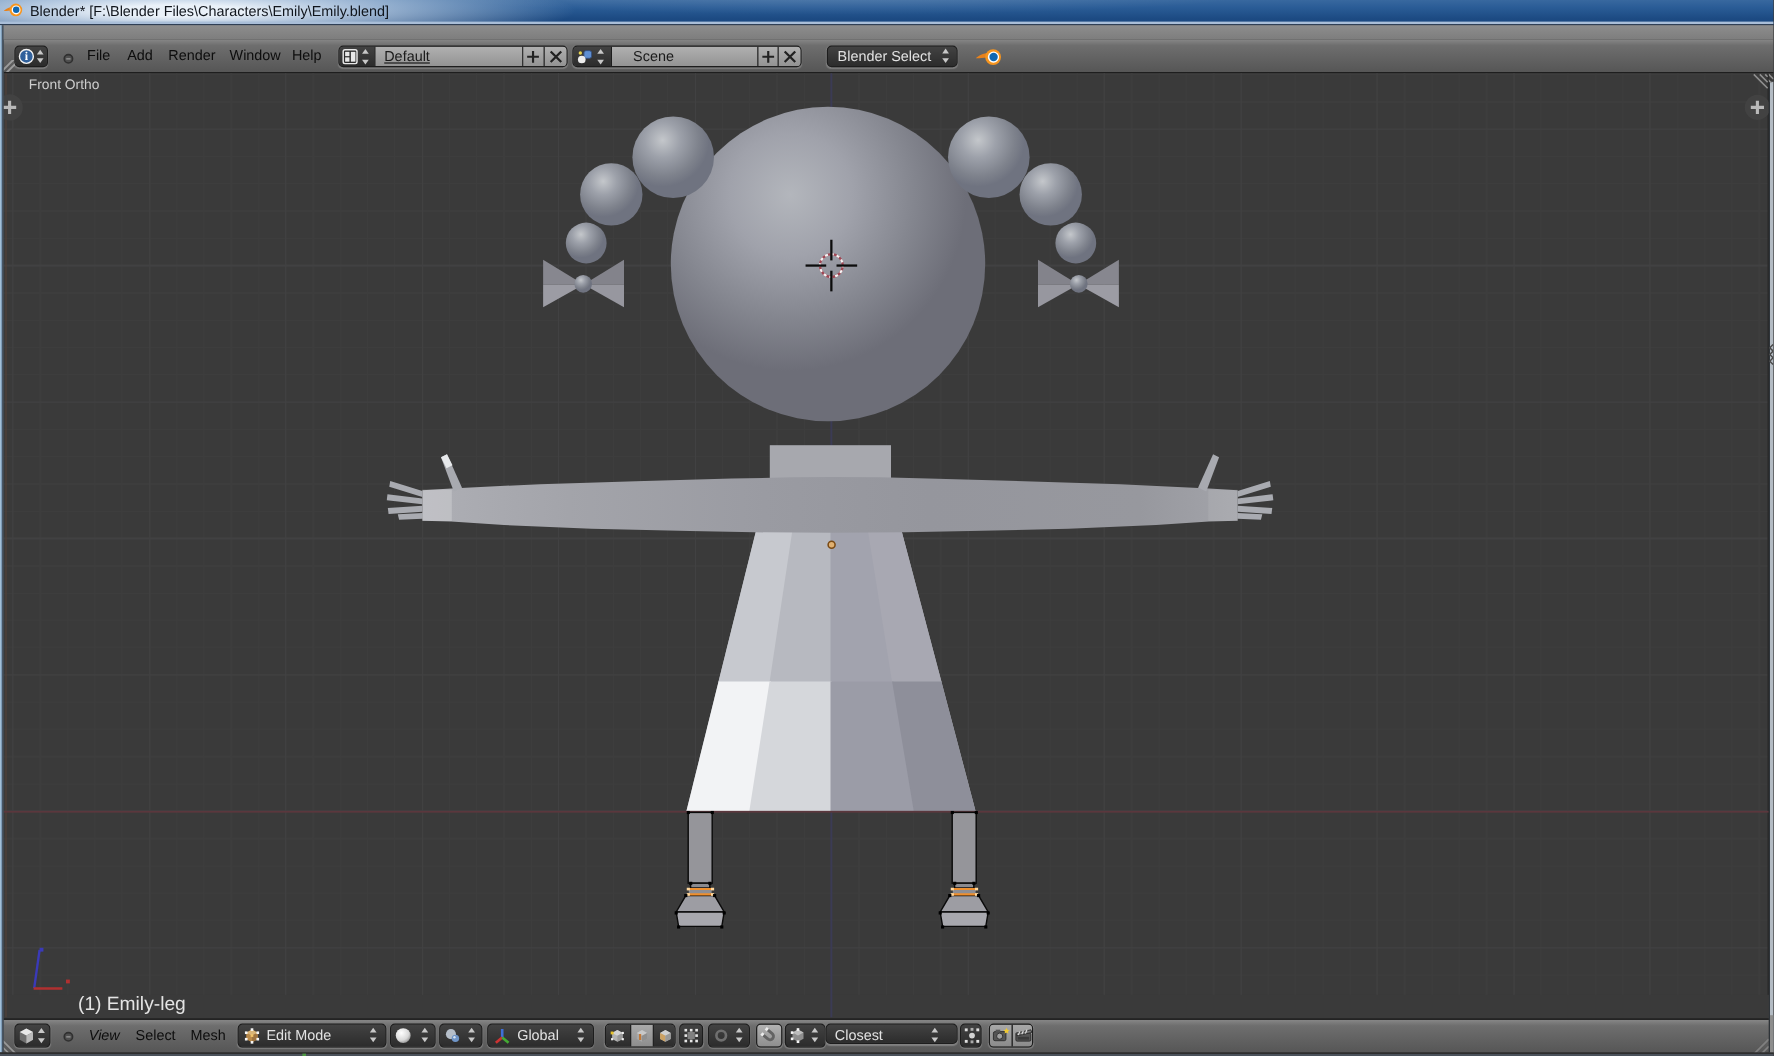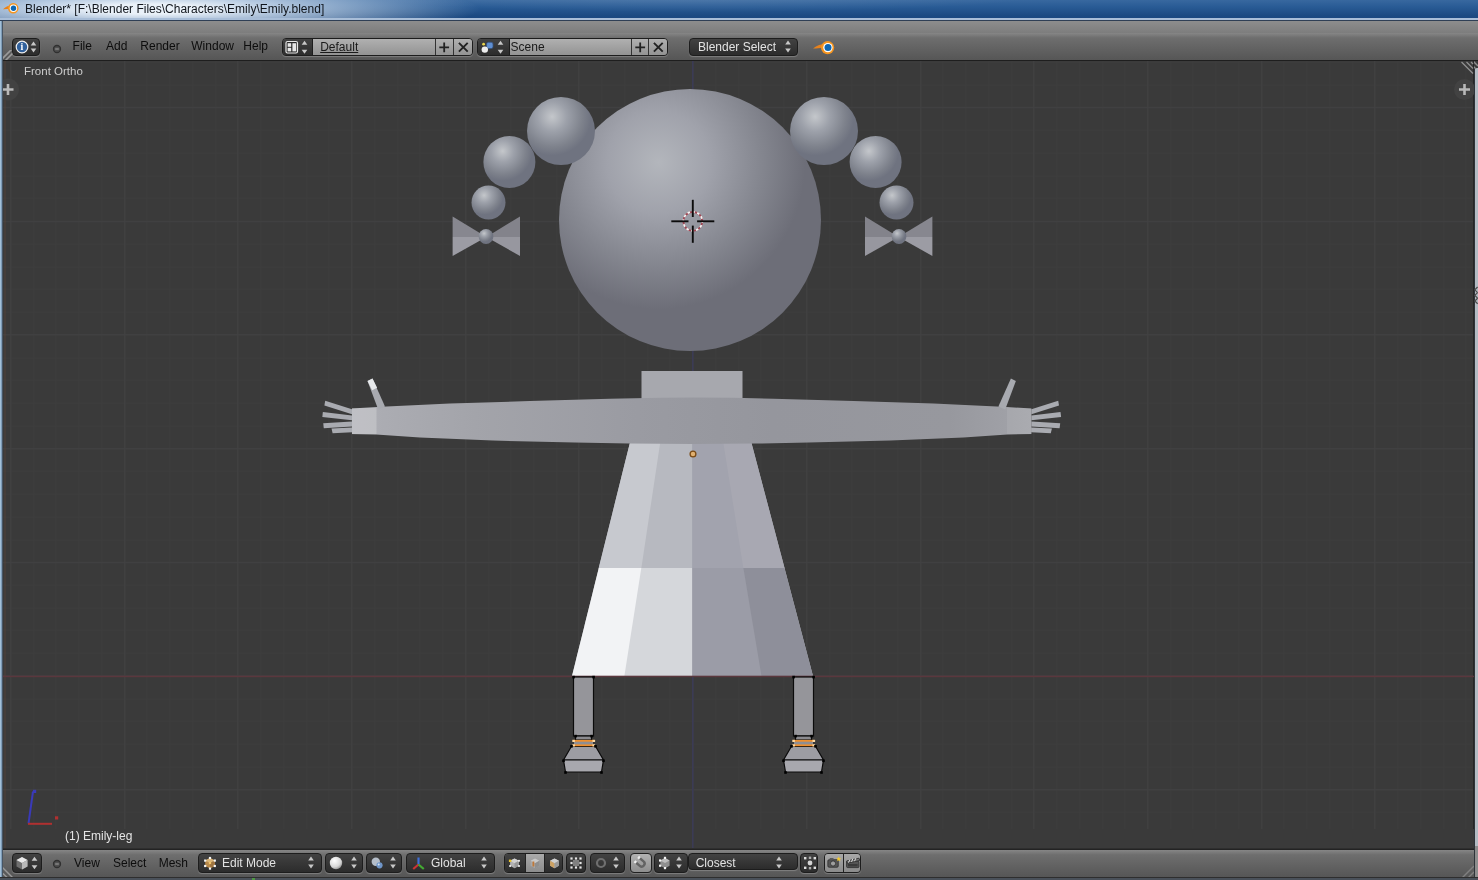--- a/index.html
+++ b/index.html
@@ -29,21 +29,21 @@
   
   #vp{left:3px;top:61px;width:1471px;height:768px;background-color:#3a3a3a;
     border-right:1px solid #262626;box-sizing:border-box;
     background-image:
       repeating-linear-gradient(to right,#414142 0 1px,transparent 1px 113.7px),
       repeating-linear-gradient(to bottom,#414142 0 1px,transparent 1px 113.7px),
       repeating-linear-gradient(to right,#3d3d3d 0 1px,transparent 1px 22.74px),
       repeating-linear-gradient(to bottom,#3d3d3d 0 1px,transparent 1px 22.74px);
     background-position:7.3px 0,0 46.2px,7.3px 0,0 0.72px;}
   #fortho{left:21px;top:4px;font-size:11.5px;color:#cdcdcd;}
-  #objname{left:62px;top:768px;font-size:12px;color:#e4e4e4;}
+  #objname{left:62px;top:768px;font-size:16px;color:#e4e4e4;}
   
   #bleft{left:0;top:21px;width:3px;height:856px;
     background:linear-gradient(to right,#a3c0d8 0 1px,#7e9cb8 1px 2px,#485563 2px 3px);}
   #bright{left:1474px;top:68px;width:4px;height:809px;
     background:linear-gradient(to right,#2e3338 0 1px,#b3bbc3 1px 4px);}
   #bbottom{left:0;top:877px;width:1478px;height:3px;background:linear-gradient(to bottom,#2e2e2e 0 1px,#4a515a 1px 3px);}
 </style>
 </head>
 <body>
 <div class="abs" id="titlebar">
@@ -112,21 +112,21 @@
   <div class="abs" style="left:473.6px;top:4.5px;width:191px;height:18.5px;border:1px solid #1d1d1d;border-radius:4px;box-shadow:0 1px 1px rgba(255,255,255,.22);box-sizing:border-box;overflow:hidden;">
     <div class="abs" style="left:0;top:0;width:32px;height:100%;background:linear-gradient(to bottom,#424242,#2c2c2c);border-right:1px solid #1d1d1d;box-sizing:border-box;">
       <svg width="31" height="16.5" viewBox="0 0 31 16.5">
         <circle cx="5.6" cy="5.2" r="1.4" fill="#e8d44c"></circle>
         <rect x="8.6" y="3.2" width="6.4" height="6.4" rx="1.8" fill="#5f8fd2" stroke="#35507e" stroke-width=".8"></rect>
         <circle cx="6.8" cy="10.6" r="3.2" fill="#ededed"></circle>
         <path d="M22.5 1.8l2.8 4h-5.6z" fill="#c8c8c8"></path>
           <path d="M22.5 14.7l-2.8-4h5.6z" fill="#c8c8c8"></path>
       </svg>
     </div>
-    <div class="abs" style="left:32px;top:0;width:121.2px;height:100%;background:linear-gradient(to bottom,#b0b0b0,#939393);color:#1a1a1a;font-size:12px;line-height:17px;padding-left:1px;box-sizing:border-box;">Scene</div>
+    <div class="abs" style="left:32px;top:0;width:121.2px;height:100%;background:linear-gradient(to bottom,#b0b0b0,#939393);color:#1a1a1a;font-size:12px;line-height:17px;padding-left:18px;box-sizing:border-box;">Scene</div>
     <div class="abs" style="left:153.2px;top:0;width:17.4px;height:100%;background:linear-gradient(to bottom,#b0b0b0,#939393);border-left:1px solid #333;box-sizing:border-box;">
       <svg width="17" height="16.5" viewBox="0 0 17 16.5">
           <path d="M8.2 3.4v9.8M3.3 8.3h9.8" stroke="#222222" stroke-width="1.8"></path>
         </svg>
     </div>
     <div class="abs" style="left:170.6px;top:0;width:20.4px;height:100%;background:linear-gradient(to bottom,#b0b0b0,#939393);border-left:1px solid #333;box-sizing:border-box;">
       <svg width="20" height="16.5" viewBox="0 0 20 16.5">
           <path d="M4.9 3.9l8.8 8.8M13.7 3.9l-8.8 8.8" stroke="#222222" stroke-width="1.9"></path>
         </svg>
     </div>
@@ -335,21 +335,21 @@
       <polygon points="9,3 14.5,6 9,9 3.5,6" fill="#e9e9e9"></polygon>
       <polygon points="9,9 14.5,6 14.5,12.5 9,15.5" fill="#b9b9b9"></polygon>
       <path d="M21.5 2.7l2.9 4.1h-5.8z" fill="#c8c8c8"></path>
         <path d="M21.5 15.3l-2.9-4.1h5.8z" fill="#c8c8c8"></path>
     </svg>
   </div>
   <svg class="abs" style="left:48.5px;top:9.5px" width="10" height="10" viewBox="0 0 10 10">
     <circle cx="5" cy="5" r="3.5" fill="#4f4f4f" stroke="#303030" stroke-width="1.3"></circle>
       <line x1="3.2" y1="5" x2="6.8" y2="5" stroke="#9a9a9a" stroke-width="1.1"></line>
   </svg>
-  <div class="abs mtext" style="left:71px;top:0;line-height:27.5px;">View</div>
+  <div class="abs mtext" style="left:71px;top:0;line-height:27.5px;font-style:italic;">View</div>
   <div class="abs mtext" style="left:110px;top:0;line-height:27.5px;">Select</div>
   <div class="abs mtext" style="left:155.7px;top:0;line-height:27.5px;">Mesh</div>
 
   <div class="abs btn-dark" style="left:195px;top:3.5px;width:124px;height:20px;">
     <svg style="position:absolute;left:4px;top:2px" width="14" height="14" viewBox="0 0 14 14">
         <g transform="translate(7,7.2)">
       <polygon points="0,-5.2 4.8,-2.6 4.8,2.8 0,5.4 -4.8,2.8 -4.8,-2.6" fill="#b8894a"></polygon>
       <polygon points="0,-5.2 4.8,-2.6 0,-0.2 -4.8,-2.6" fill="#d9b578"></polygon>
       <polygon points="0,-0.2 4.8,-2.6 4.8,2.8 0,5.4" fill="#9e7440"></polygon>
       <g fill="#f6f6f6">

